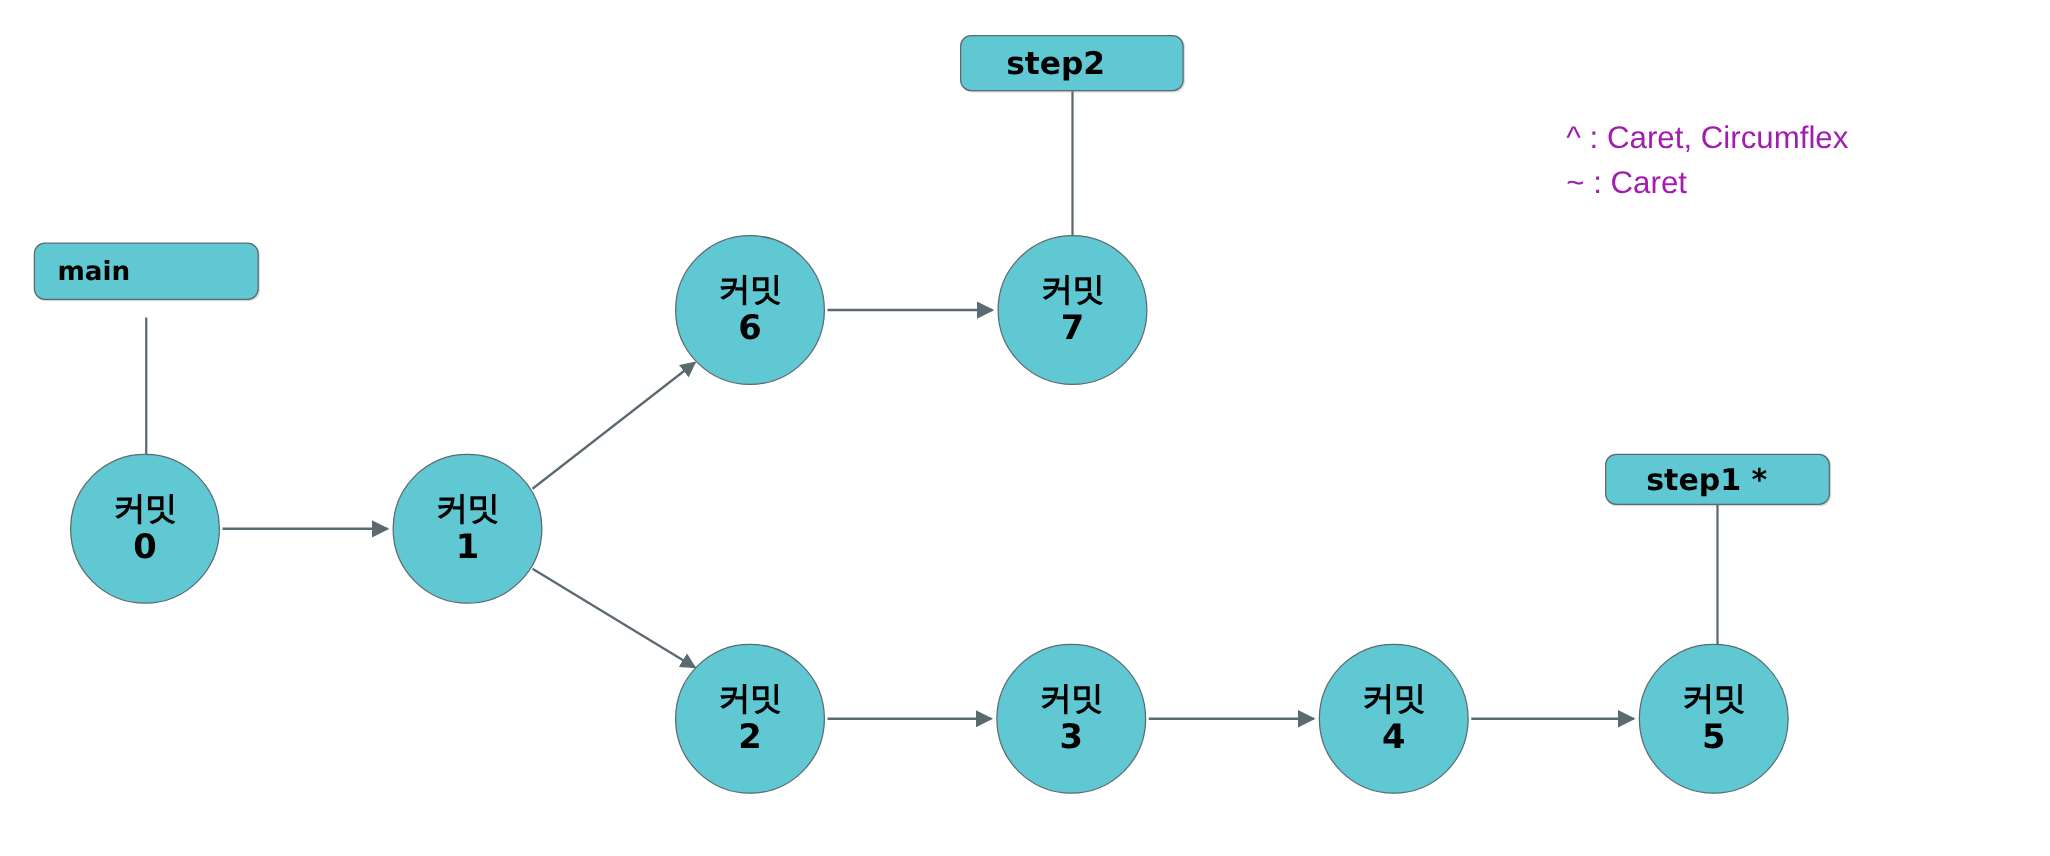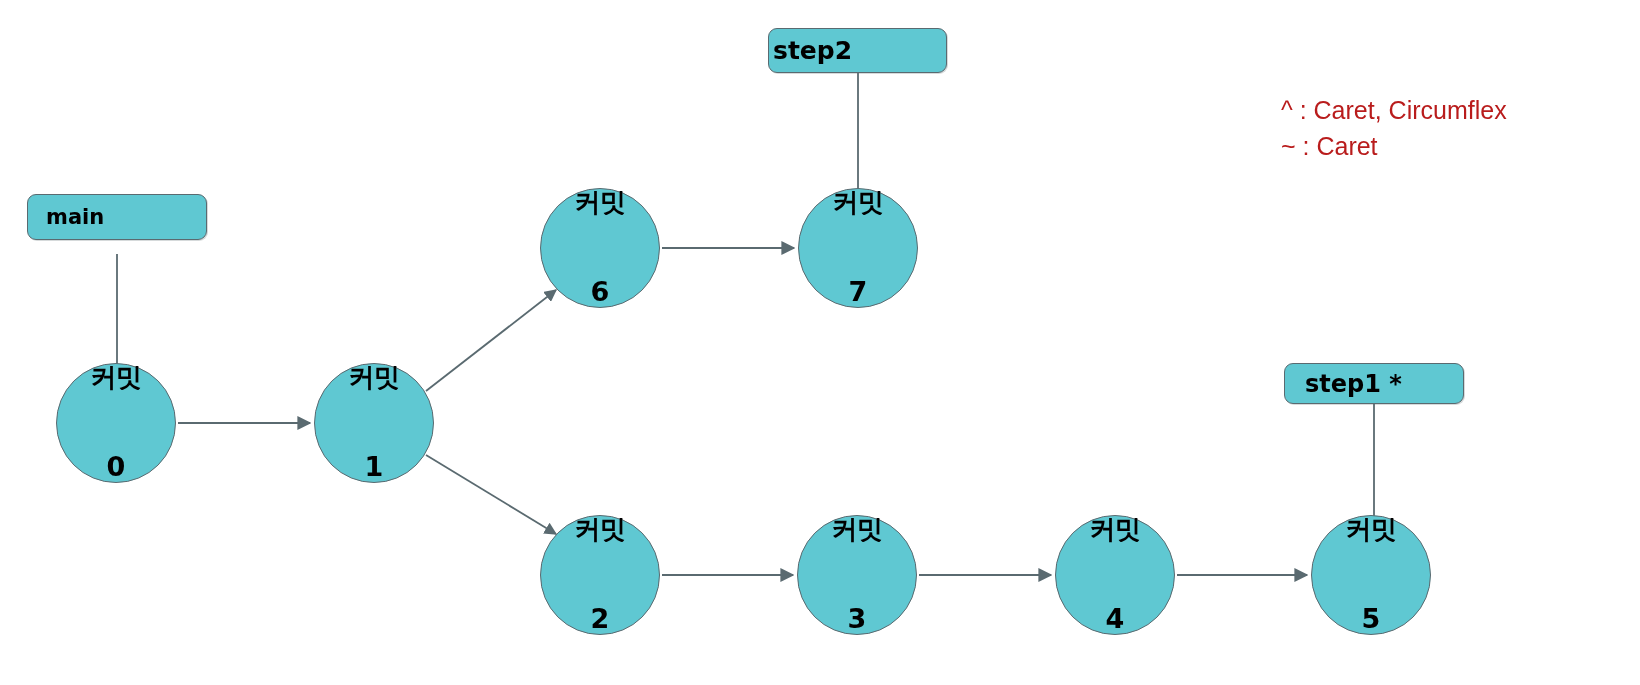--- a/index.html
+++ b/index.html
@@ -26,21 +26,21 @@
     position: absolute;
     width: 120px;
     height: 120px;
     border-radius: 50%;
     background: #5FC8D2;
     border: 1.6px solid #5a6a70;
     box-sizing: border-box;
     display: flex;
     flex-direction: column;
     align-items: center;
-    justify-content: space-between;
+    justify-content: center;
     z-index: 3;
   }
   .commit-label {
     font-family: "DejaVu Sans", sans-serif;
     font-size: 26px;
     font-weight: 700;
     color: #000000;
     line-height: 1.05;
     letter-spacing: -0.5px;
   }
@@ -71,24 +71,23 @@
   }
   #legend {
     position: absolute;
     left: 1253px;
     top: 92px;
     z-index: 5;
   }
   .legend-line {
     font-family: "Liberation Sans", sans-serif;
     font-size: 25px;
-    color: #b91c1c;
+    color: #a21caf;
     line-height: 1.45;
     white-space: nowrap;
-    margin-left: 28px;
   }
 </style>
 </head>
 <body>
 
 <div id="canvas">
 
   <svg id="edges" viewBox="0 0 1640 685" xmlns="http://www.w3.org/2000/svg">
     <defs>
       <marker id="arrow" viewBox="0 0 10 10" refX="9" refY="5" markerWidth="7" markerHeight="7" orient="auto-start-reverse">
@@ -138,25 +137,25 @@
     <div class="commit-num">4</div>
   </div>
   <div class="commit-node" style="left:1311px; top:515px;">
     <div class="commit-label">커밋</div>
     <div class="commit-num">5</div>
   </div>
 
   <div class="branch-label" style="left:27px; top:194px; width:180px; height:46px; padding-left:18px;">
     <span style="font-size:21px;">main</span>
   </div>
-  <div class="branch-label" style="left:768px; top:28px; width:179px; height:45px; padding-left:4px;">
+  <div class="branch-label" style="left:768px; top:28px; width:179px; height:45px; padding-left:36px;">
     <span style="font-size:25px;">step2</span>
   </div>
   <div class="branch-label" style="left:1284px; top:363px; width:180px; height:41px; padding-left:20px;">
-    <span style="font-size:24px;">step1 *</span>
+    <span style="font-size:24px;margin-left:12px;">step1 *</span>
   </div>
 
   <div id="legend">
     <div class="legend-line">^ : Caret, Circumflex</div>
     <div class="legend-line">~ : Caret</div>
   </div>
 
 </div>
 
 </body></html>

